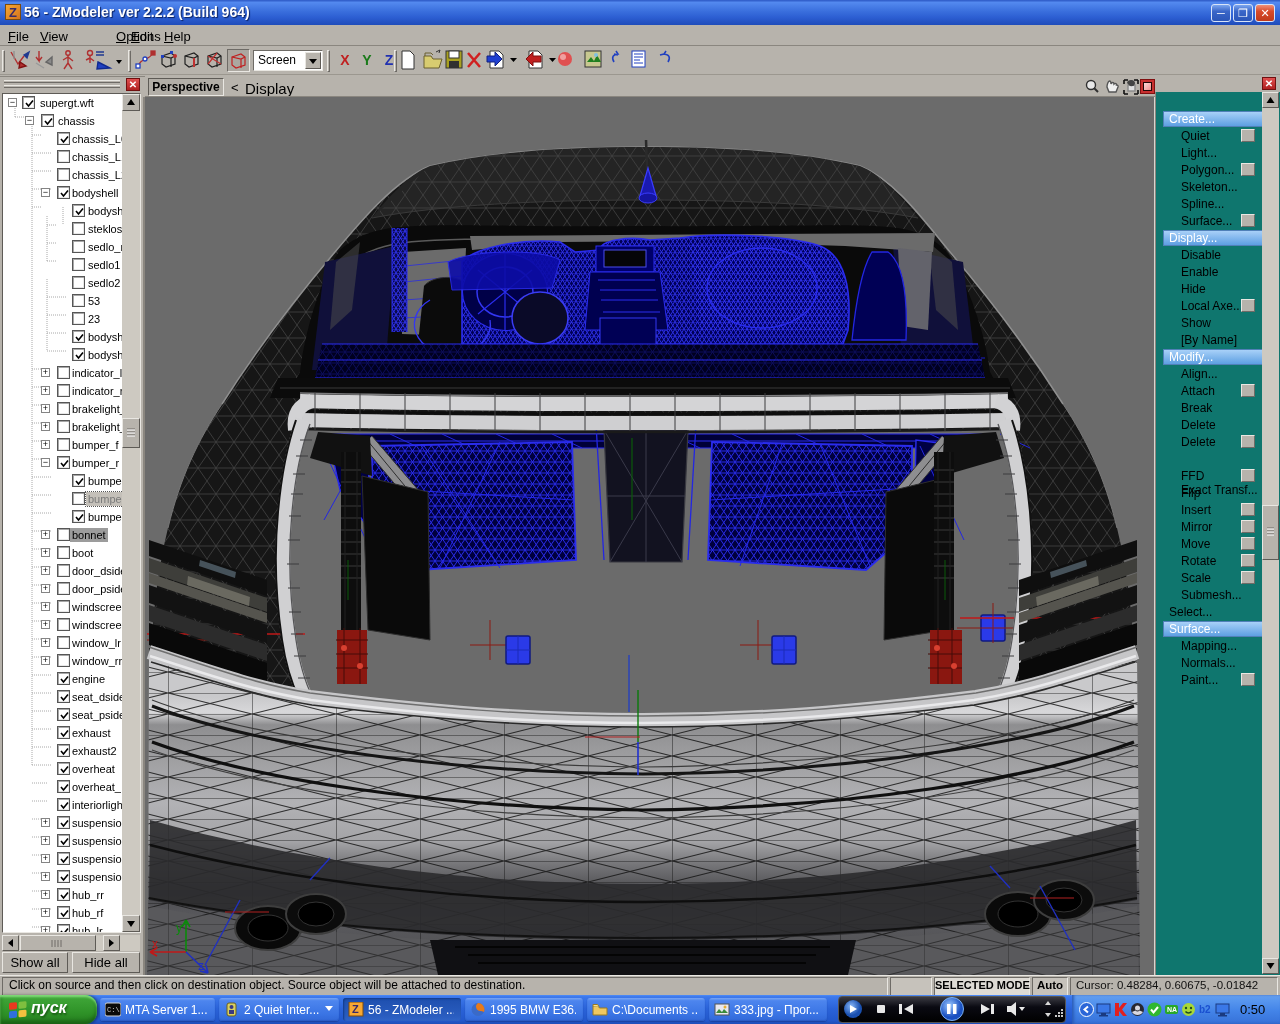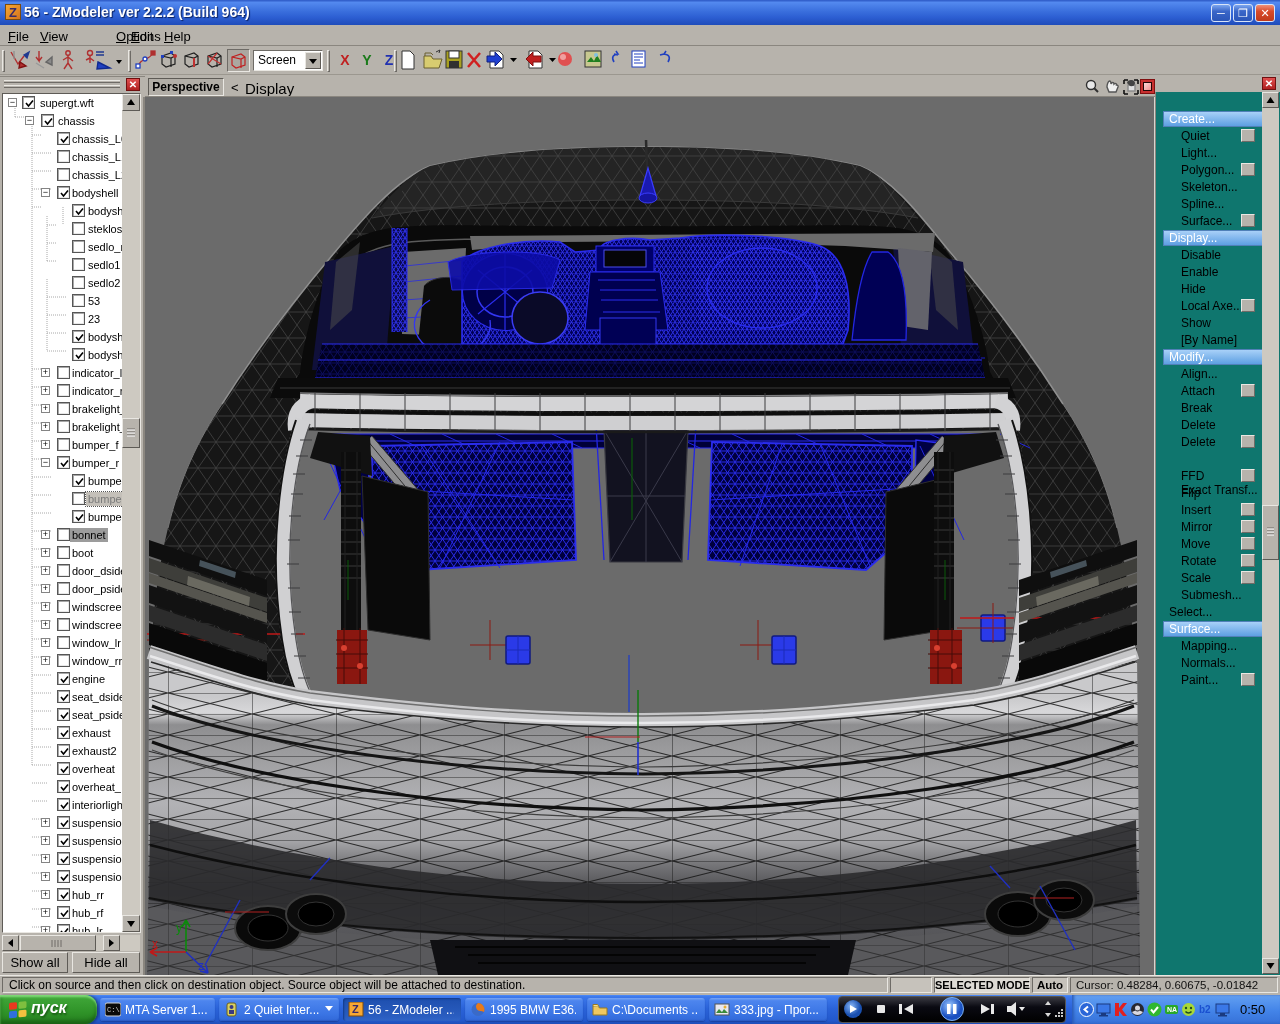--- a/index.html
+++ b/index.html
@@ -21,21 +21,21 @@
 .trow{position:absolute;left:0;height:18px;font-size:11px;color:#000;white-space:nowrap;}
 .cb{position:absolute;width:13px;height:13px;background:#fff;border:1px solid #565656;box-shadow:inset 1px 1px 0 #a8a8a8, inset -1px -1px 0 #e8e8e8;}
 .cb svg{position:absolute;left:0px;top:0px;}
 .pm{position:absolute;width:9px;height:9px;background:#fff;border:1px solid #848484;font-size:9px;line-height:7px;text-align:center;color:#000;}
 .rightpanel{left:1155px;top:92px;width:125px;height:899px;background:#0f766e;border-left:1px solid #8a867f;}
 .cmdhead{position:absolute;left:7px;width:100px;height:16px;background:linear-gradient(180deg,#a8d0f8,#5d9fe2);border:1px solid #5080b8;color:#fff;font-size:12px;padding-left:5px;line-height:14px;}
 .cmditem{position:absolute;left:25px;font-size:12px;color:#000;line-height:16px;}
 .cmdbtn{position:absolute;left:85px;width:14px;height:13px;background:#b7b3ac;border-top:1px solid #e9e7e2;border-left:1px solid #e9e7e2;border-right:1px solid #6e6b66;border-bottom:1px solid #6e6b66;}
 .statusbar{left:0;top:975px;width:1280px;height:20px;background:#b7b3ac;border-top:1px solid #e9e7e2;}
 .scell{font-size:12px;}
-.scell{position:absolute;top:977px;height:16px;border-top:1px solid #6e6b66;border-left:1px solid #6e6b66;border-right:1px solid #e9e7e2;border-bottom:1px solid #e9e7e2;line-height:15px;}
+.scell{position:absolute;top:977px;height:22px;border-top:1px solid #6e6b66;border-left:1px solid #6e6b66;border-right:1px solid #e9e7e2;border-bottom:1px solid #e9e7e2;line-height:15px;}
 .taskbar{left:0;top:995px;width:1280px;height:29px;background:linear-gradient(180deg,#4f8df8 0%,#3c78ec 6%,#2a62d8 48%,#2258cc 88%,#1d4eb8 100%);}
 .taskbtn{position:absolute;top:998px;height:23px;border-radius:3px;background:linear-gradient(180deg,#77a5f5 0%,#4d85ee 12%,#3a74e4 70%,#3168d8 100%);box-shadow:inset 0 -1px 1px #2a5cc4, 0 1px 1px #1a42a0;color:#fff;font-size:12px;}
 .taskbtn .lbl{position:absolute;left:25px;top:5px;white-space:nowrap;overflow:hidden;}
 .taskbtn.active{background:linear-gradient(180deg,#1e4fae,#2a5dc0 80%,#2f64c8);box-shadow:inset 1px 1px 2px #123a88;}
 .ticon{position:absolute;left:5px;top:4px;width:16px;height:15px;}
 .trayicon{position:absolute;top:7px;width:15px;height:15px;}
 .vscroll-track{background:#cdc9c1;}
 </style></head><body>
 <div class="abs titlebar"></div>
 <div class="abs zicon">Z</div>

